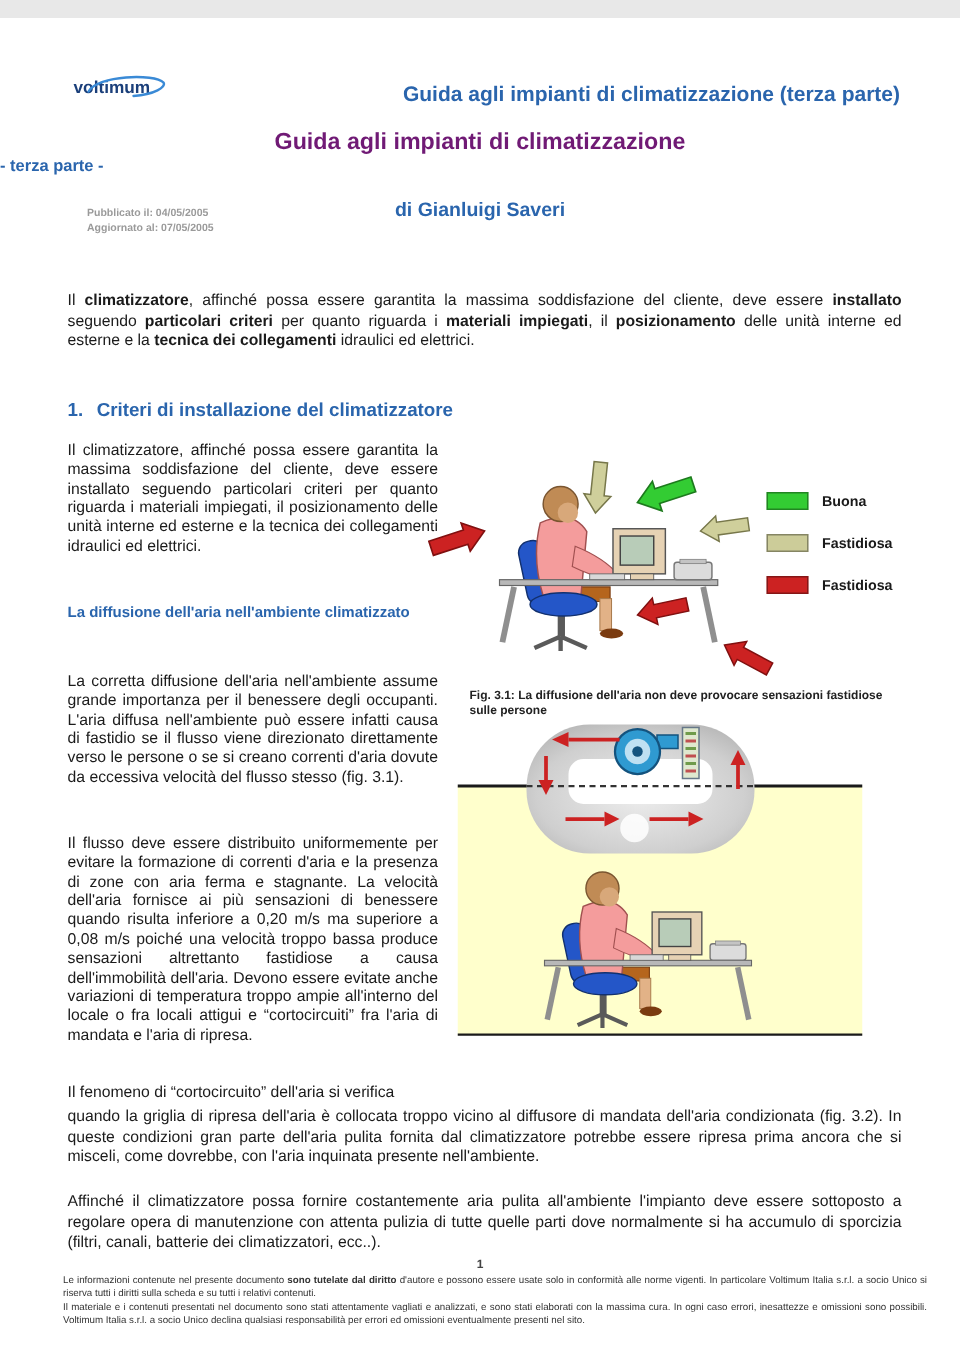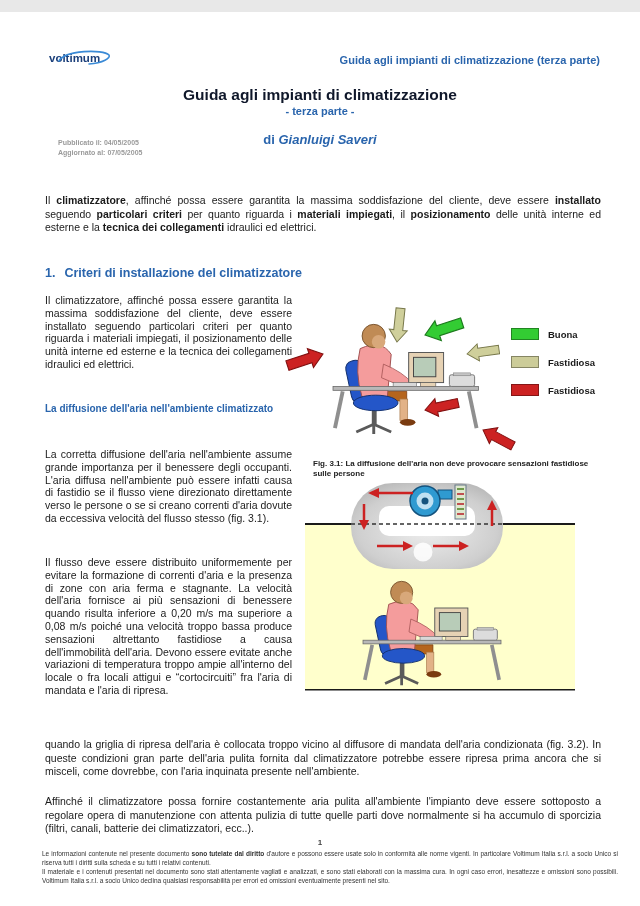--- a/index.html
+++ b/index.html
@@ -6,26 +6,26 @@
   .page{
     position:relative;width:640px;height:906px;background:#ffffff;
     margin:12px auto;overflow:hidden;
     font-family:"Liberation Sans","DejaVu Sans",sans-serif;color:#1b1b1b;
   }
   .abs{position:absolute;}
   .bold{font-weight:bold;}
   .just{text-align:justify;}
   
   .logo{left:45px;top:34px;}
-  .header-title{right:40px;top:42px;font-size:11px;font-weight:bold;color:#2a65ad;}
+  .header-title{right:40px;top:42px;font-size:14px;font-weight:bold;color:#2a65ad;}
   
-  .page-title{left:0;top:74px;width:640px;text-align:center;font-size:15.5px;font-weight:bold;color:#0f172a;}
-  .page-subtitle{left:0;top:93px;width:640px;text-align:center;font-size:11px;font-weight:bold;color:#2a65ad;}
+  .page-title{left:0;top:74px;width:640px;text-align:center;font-size:15.5px;font-weight:bold;color:#701a75;}
+  .page-subtitle{left:0;top:93px;width:640px;font-size:11px;font-weight:bold;color:#2a65ad;}
   .byline{left:0;top:120px;width:640px;text-align:center;font-size:13px;font-weight:bold;color:#2a65ad;}
-  .byline .author{font-style:italic;}
+  .byline .author{}
   .dates{left:58px;top:126px;font-size:7px;font-weight:bold;color:#9a9a9a;line-height:1.45;}
   
   .p-full{left:45px;width:556px;font-size:10.5px;line-height:1.3;}
   .p-col{left:45px;width:247px;font-size:10.5px;line-height:1.22;}
   .intro{top:182px;}
   .sec-head{left:45px;top:254px;display:flex;gap:9px;font-size:12.5px;font-weight:bold;color:#2a65ad;}
   .col1{top:282px;}
   .sub-head{left:45px;top:391px;width:250px;font-size:10px;font-weight:bold;color:#2a65ad;line-height:1.22;text-align:justify;}
   .para1{top:436px;}
   .para2{top:544px;}
@@ -170,20 +170,21 @@
       <path d="M72,66 H98" stroke="#cc2222" stroke-width="2.5"></path>
         <path d="M98,61 L98,71 L108,66 Z" fill="#cc2222"></path>
       <path d="M128,66 H154" stroke="#cc2222" stroke-width="2.5"></path>
         <path d="M154,61 L154,71 L164,66 Z" fill="#cc2222"></path>
       <path d="M187,46 V30" stroke="#cc2222" stroke-width="2.5"></path>
         <path d="M182,30 L192,30 L187,20 Z" fill="#cc2222"></path>
       <use href="#g-person-desk" transform="translate(58,82) scale(0.92)"></use>
     </svg>
   </div>
 
+  <div class="abs para3a">Il fenomeno di “cortocircuito” dell'aria si verifica</div>
   <div class="abs p-full just para3b">quando la griglia di ripresa dell'aria è collocata troppo vicino al diffusore di mandata dell'aria condizionata (fig. 3.2). In queste condizioni gran parte dell'aria pulita fornita dal climatizzatore potrebbe essere ripresa prima ancora che si misceli, come dovrebbe, con l'aria inquinata presente nell'ambiente.</div>
   <div class="abs p-full just para4">Affinché il climatizzatore possa fornire costantemente aria pulita all'ambiente l'impianto deve essere sottoposto a regolare opera di manutenzione con attenta pulizia di tutte quelle parti dove normalmente si ha accumulo di sporcizia (filtri, canali, batterie dei climatizzatori, ecc..).</div>
 
   <div class="abs page-num">1</div>
   <div class="abs footer-text">
     <div><span>Le informazioni contenute nel presente documento </span><span class="bold">sono tutelate dal diritto</span><span> d'autore e possono essere usate solo in conformità alle norme vigenti. In particolare Voltimum Italia s.r.l. a socio Unico si riserva tutti i diritti sulla scheda e su tutti i relativi contenuti.</span></div>
     <div>Il materiale e i contenuti presentati nel documento sono stati attentamente vagliati e analizzati, e sono stati elaborati con la massima cura. In ogni caso errori, inesattezze e omissioni sono possibili. Voltimum Italia s.r.l. a socio Unico declina qualsiasi responsabilità per errori ed omissioni eventualmente presenti nel sito.</div>
   </div>
 
 </div>

